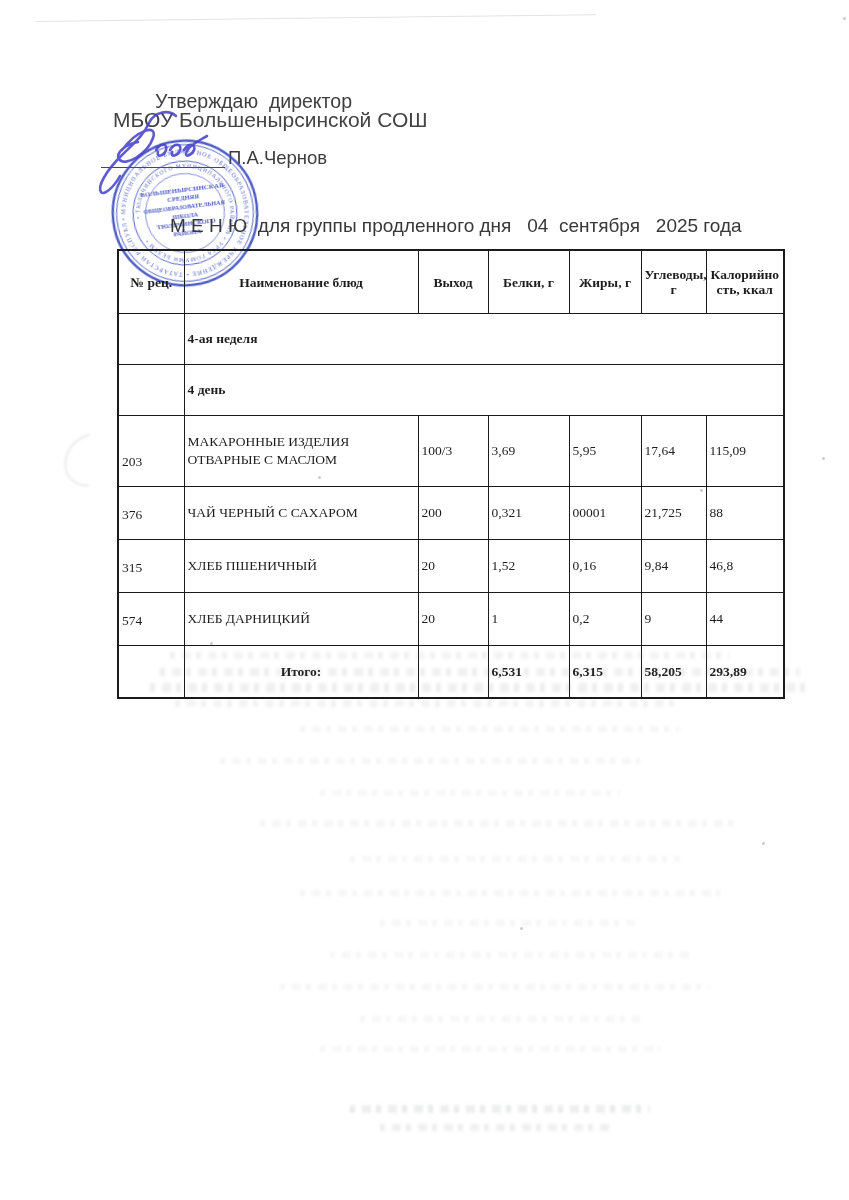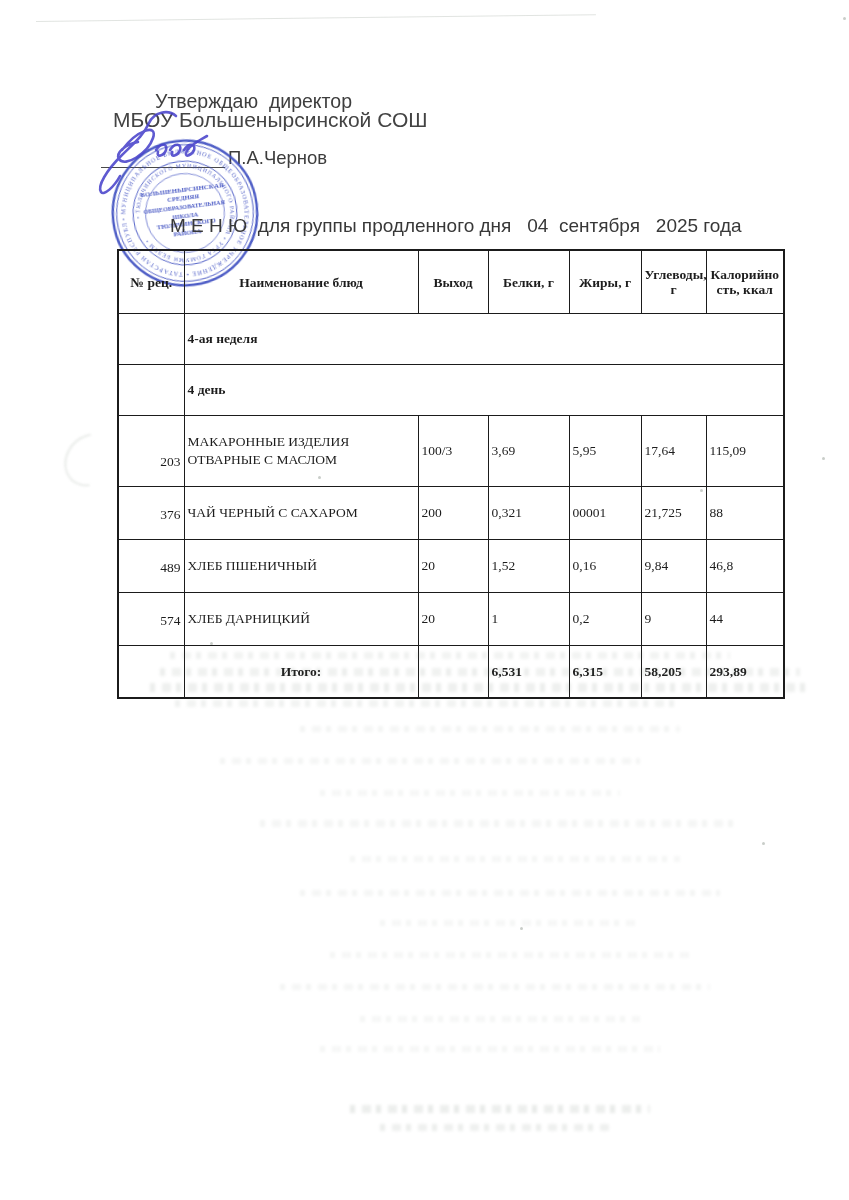--- a/index.html
+++ b/index.html
@@ -28,21 +28,21 @@
     font-family:"Liberation Serif",serif;}
   .signature{position:absolute;left:92px;top:106px;width:145px;height:98px;opacity:.88;filter:blur(.3px);}
   
   table.menu{position:absolute;left:117px;top:249px;width:668px;
     border-collapse:collapse;table-layout:fixed;
     font-family:"Liberation Serif",serif;font-size:13.5px;color:#1d1d1d;
     border:2.4px solid #1b1b1b;}
   table.menu th,table.menu td{border:1.6px solid #1b1b1b;padding:16px 3px;overflow:hidden;}
   table.menu th{font-weight:bold;text-align:center;vertical-align:middle;
     height:30px;line-height:1.12;white-space:pre-line;font-size:13.5px;}
-  td.numcell{text-align:right;vertical-align:bottom;padding-right:2px;padding-bottom:2px;}
+  td.numcell{text-align:left;vertical-align:bottom;padding-right:2px;padding-bottom:2px;}
   td.namecell{text-align:left;padding-left:4px;white-space:pre-line;line-height:1.32;}
   td.valcell{vertical-align:middle;}
   tr.grouprow td{height:18px;font-weight:bold;}
   tr.itemrow td{height:20px;}
   tr.itemrow.tall td{height:38px;}
   tr.totalsrow td{height:19px;font-weight:bold;}
   td.itogocell{text-align:center;padding-right:4px;font-weight:bold;}
 </style>
 </head>
 <body>
@@ -138,21 +138,21 @@
         <tr class="itemrow">
           <td class="numcell">376</td>
           <td class="namecell">ЧАЙ ЧЕРНЫЙ С САХАРОМ</td>
           <td class="valcell">200</td>
           <td class="valcell">0,321</td>
           <td class="valcell">00001</td>
           <td class="valcell">21,725</td>
           <td class="valcell">88</td>
         </tr>
         <tr class="itemrow">
-          <td class="numcell">489</td>
+          <td class="numcell">315</td>
           <td class="namecell">ХЛЕБ ПШЕНИЧНЫЙ</td>
           <td class="valcell">20</td>
           <td class="valcell">1,52</td>
           <td class="valcell">0,16</td>
           <td class="valcell">9,84</td>
           <td class="valcell">46,8</td>
         </tr>
         <tr class="itemrow">
           <td class="numcell">574</td>
           <td class="namecell">ХЛЕБ ДАРНИЦКИЙ</td>

